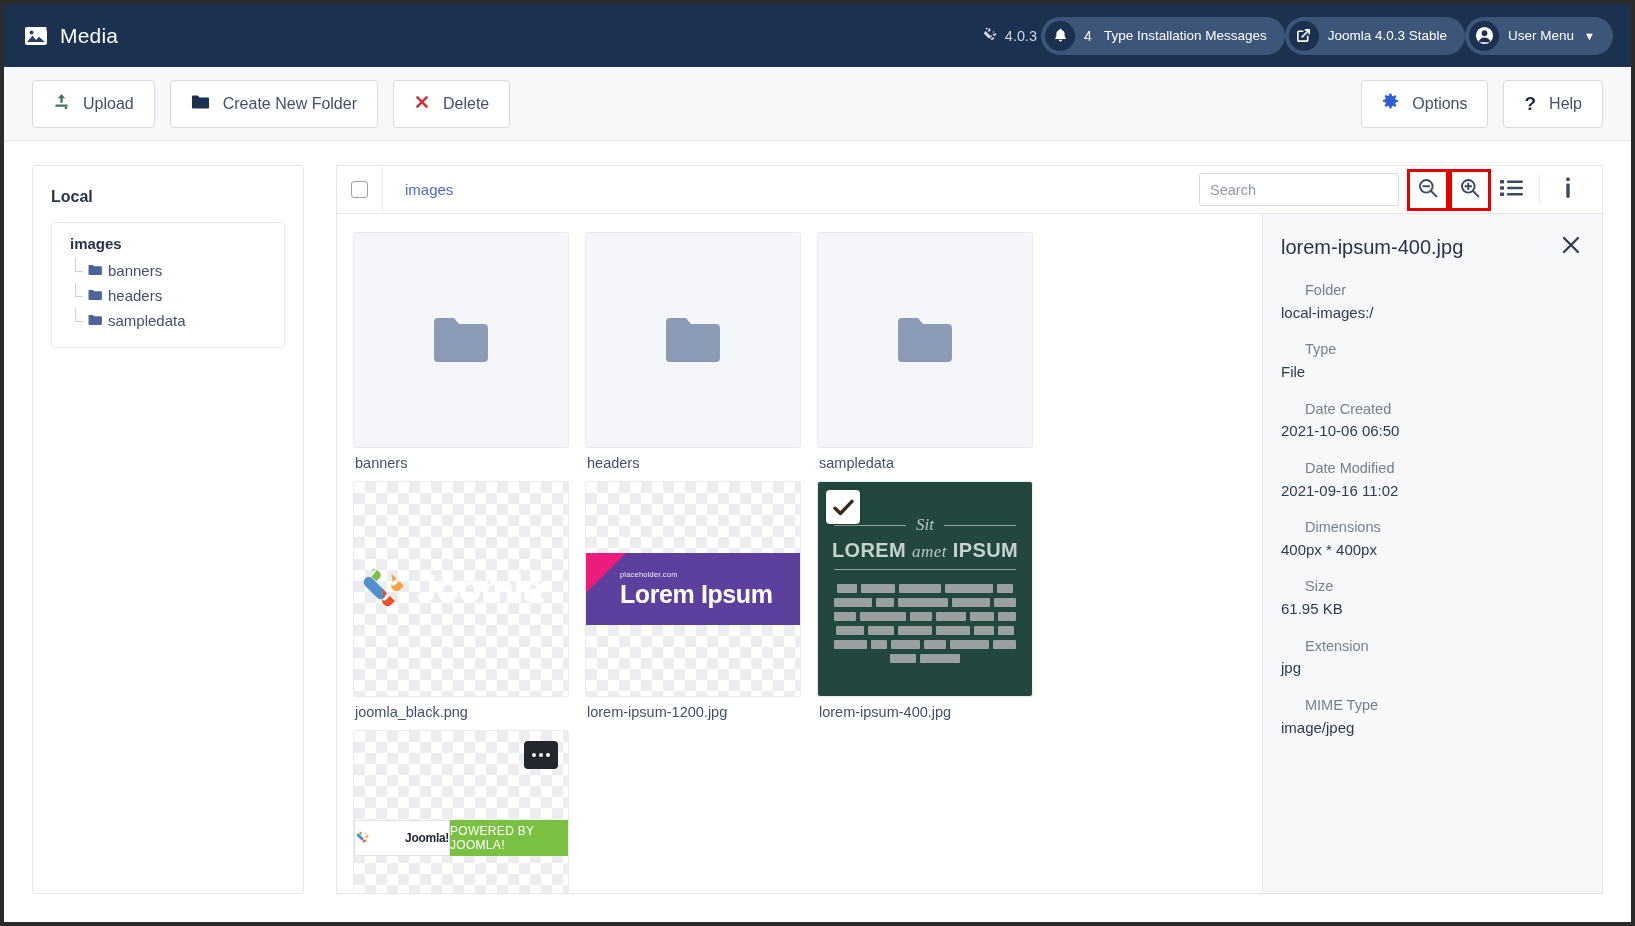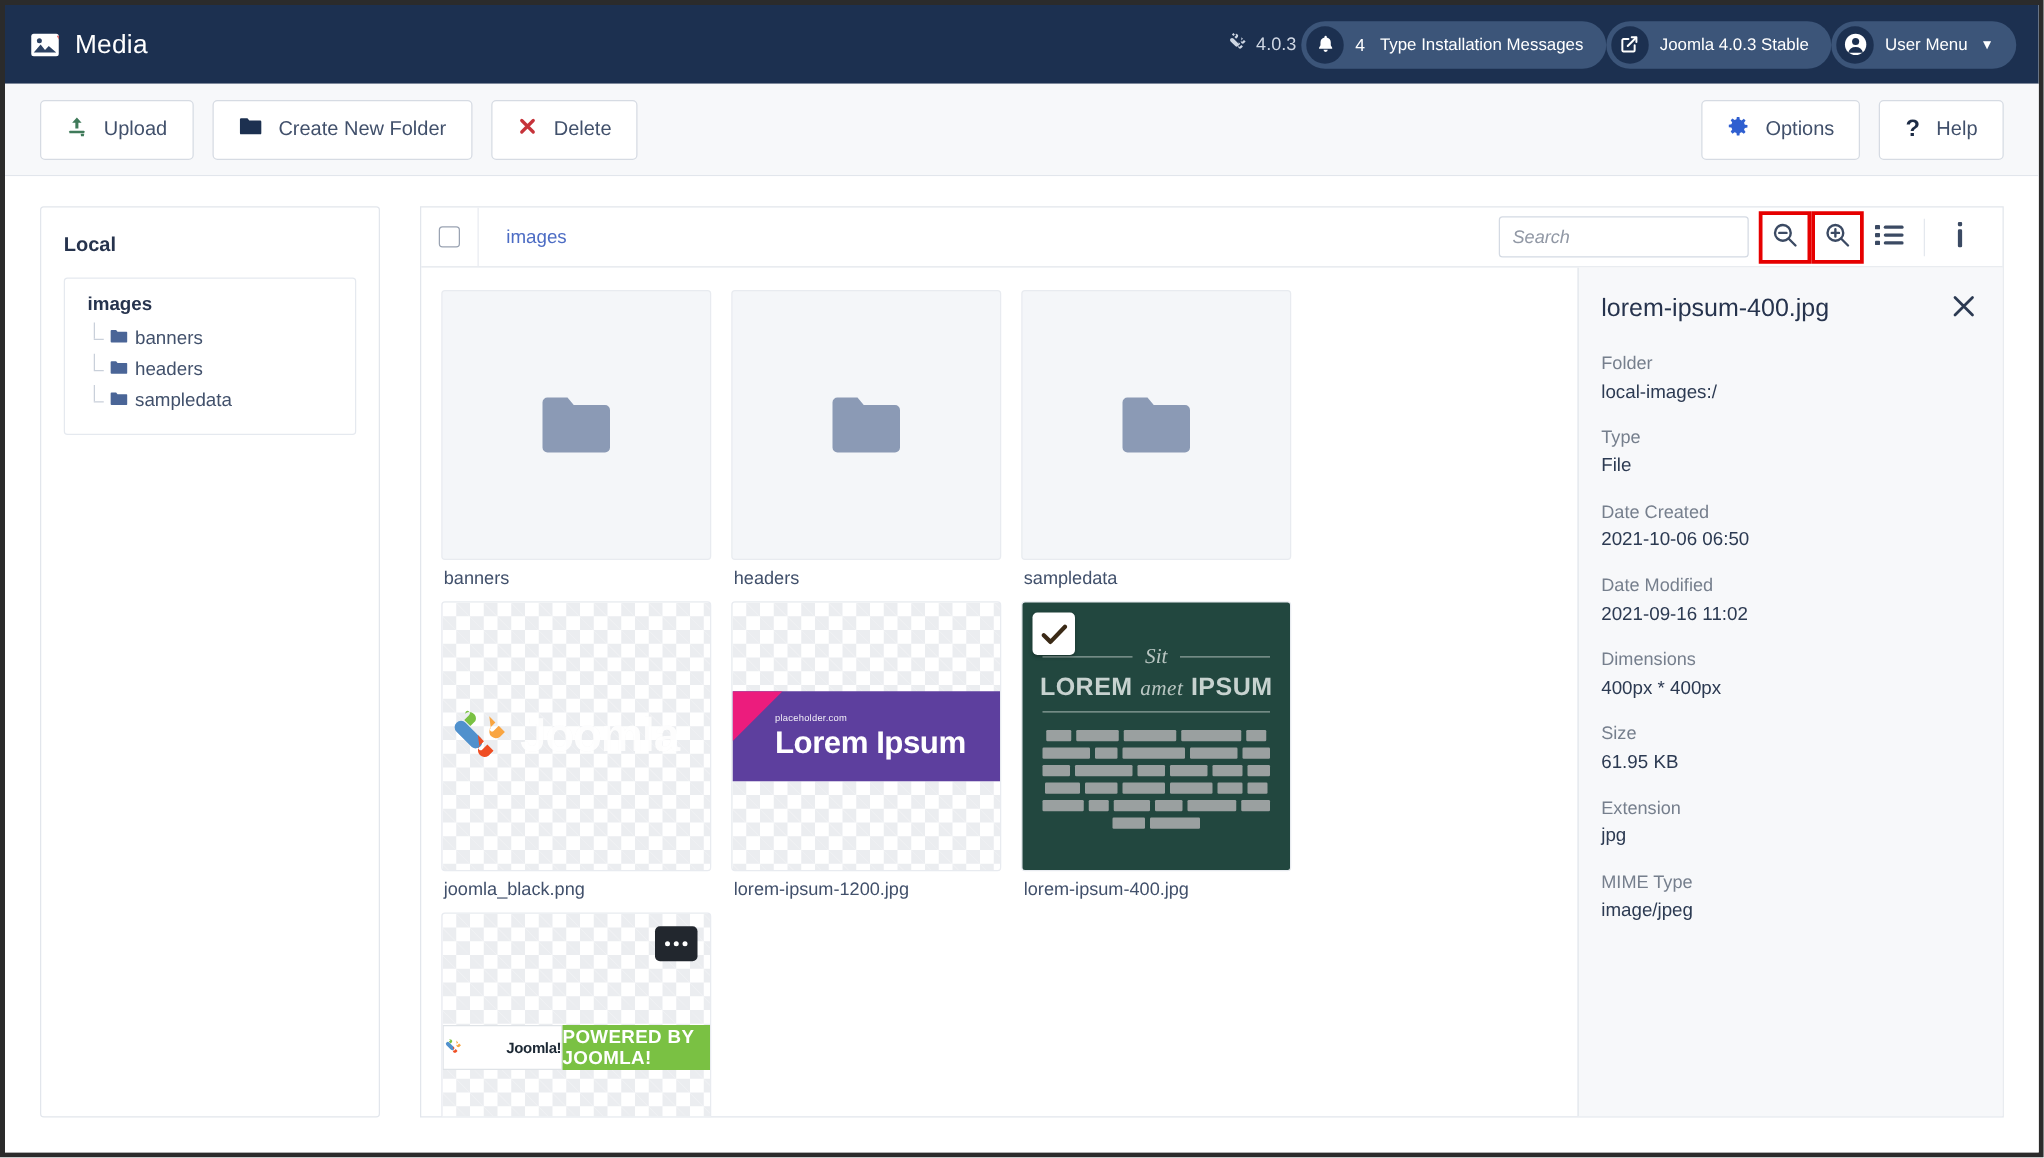--- a/index.html
+++ b/index.html
@@ -157,21 +157,20 @@
     padding-right: 14px; height: 100%;
   }
   .search-input {
     width: 200px; height: 33px;
     border: 1px solid #d4dae3; border-radius: 3px;
     padding: 0 10px;
     font-size: 14.5px; color: #41506b;
     font-family: "Liberation Sans", sans-serif;
     outline: none;
     margin-right: 8px;
-    font-style: italic;
   }
   .search-input::placeholder { color: #9198a5; }
   .icon-btn {
     width: 40px; height: 40px;
     display: flex; align-items: center; justify-content: center;
     background: transparent; border: none; cursor: pointer;
   }
   .icon-btn.annot {
     border: 3px solid #e60000;
     background: #ffffff;
@@ -307,21 +306,21 @@
     display: flex; align-items: center; justify-content: space-between; gap: 4px;
   }
   .pb-left span {
     font-size: 12px; font-weight: 700; color: #1d2935; letter-spacing: -.3px;
   }
   .pb-right {
     flex: 1; background: #7ac143;
     display: flex; align-items: center; justify-content: center;
   }
   .pb-right span {
-    color: #ffffff; font-size: 15px; font-weight: 700; letter-spacing: .3px;
+    color: #ffffff; font-size: 12px; font-weight: 400; letter-spacing: .3px;
   }
 
   
   .info-panel {
     width: 340px;
     border-left: 1px solid #e2e6ec;
     background: #f7f8fa;
     flex-shrink: 0;
     display: flex; flex-direction: column;
   }
@@ -331,21 +330,21 @@
   }
   .info-title {
     font-size: 20px; color: #26334d; font-weight: 400;
     overflow: hidden; text-overflow: ellipsis; white-space: nowrap;
   }
   .info-close {
     margin-left: auto; cursor: pointer; padding: 2px 2px 2px 10px;
   }
   .info-body { padding: 4px 18px 18px 18px; }
   .info-field { margin-bottom: 15px; }
-  .info-label { font-size: 14.5px; color: #767f8d; line-height: 1.5; }
+  .info-label { font-size: 14.5px; color: #767f8d; line-height: 1.5; margin-left: 24px; }
   .info-value { font-size: 15px; color: #2c3a52; line-height: 1.5; }
 </style>
 </head>
 <body>
 
 <div class="screen">
 
   <div class="header">
     <div class="brand">
       <span>

